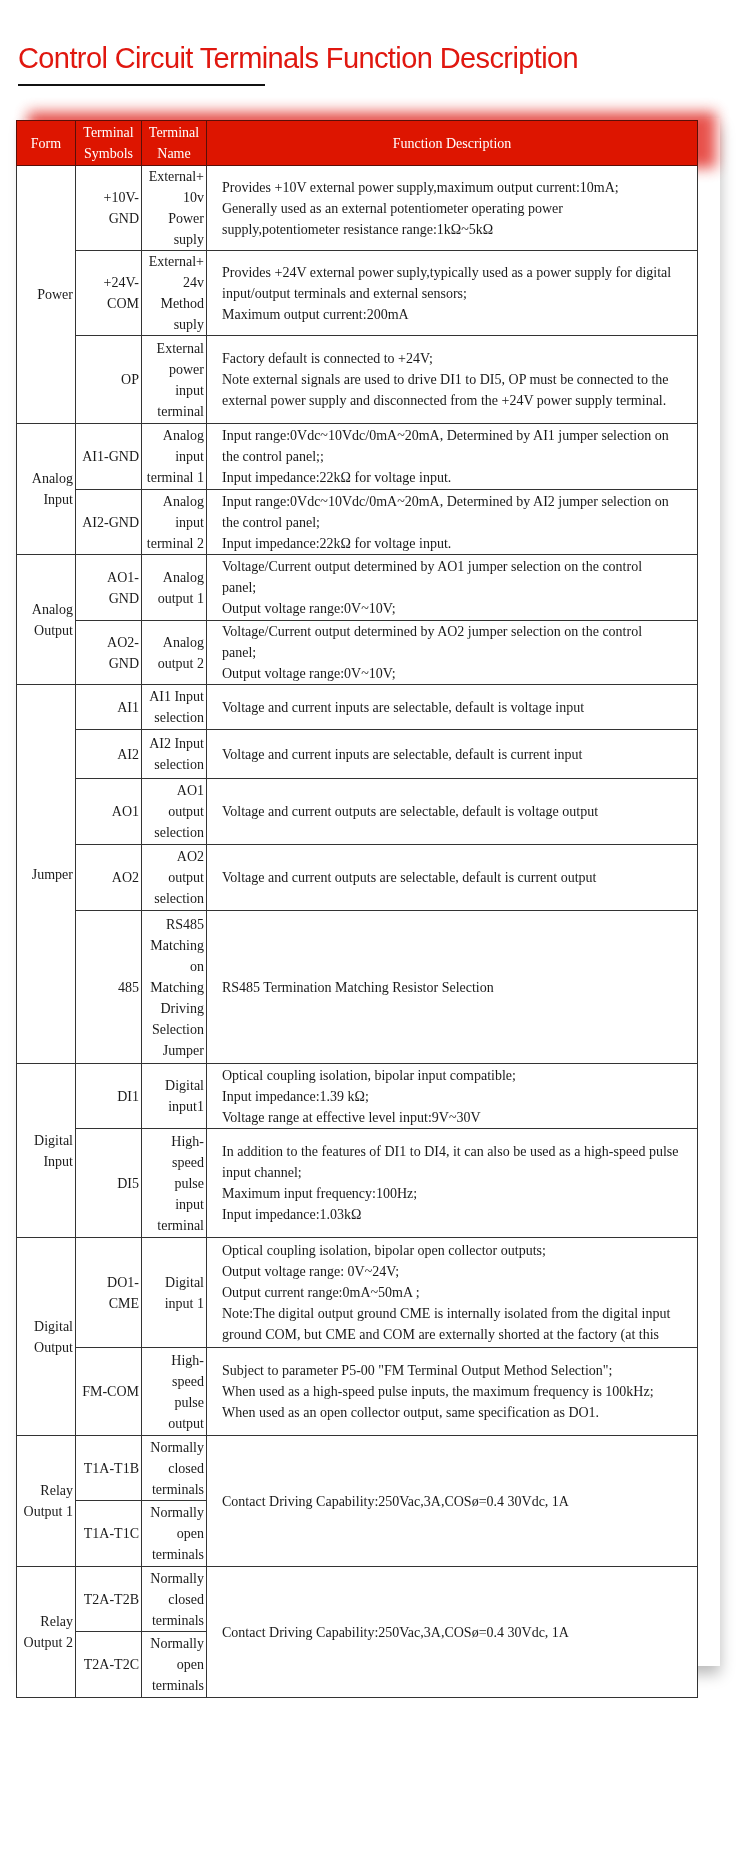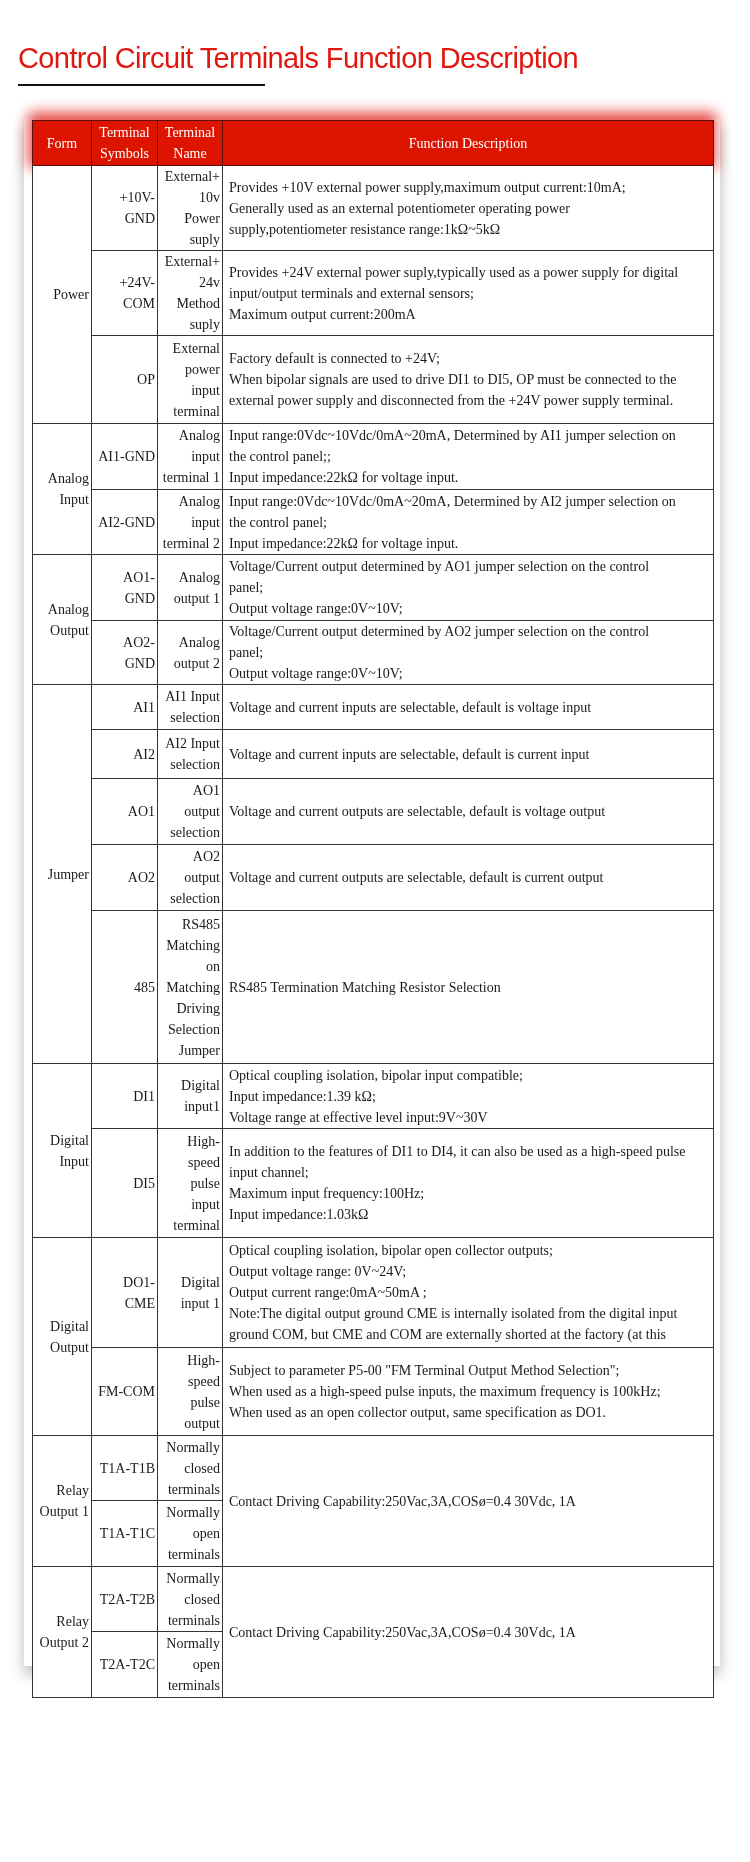--- a/index.html
+++ b/index.html
@@ -1,25 +1,25 @@
 <!DOCTYPE html>
 <html><head>
 <meta charset="utf-8">
 <style>
   html,body{margin:0;padding:0;background:#fff;}
   body{width:750px;height:1862px;position:relative;overflow:hidden;font-family:"Liberation Serif","DejaVu Serif",serif;color:#1a1a1a;}
   .title{position:absolute;left:18px;top:42px;font-family:"Liberation Sans","DejaVu Sans",sans-serif;font-weight:normal;font-size:29px;color:#e0170f;letter-spacing:-0.6px;white-space:nowrap;}
   .title-rule{position:absolute;left:18px;top:84px;width:247px;height:2px;background:#111;}
   .shadow{position:absolute;left:24px;top:118px;width:696px;height:1548px;box-shadow:0 8px 14px rgba(0,0,0,0.28);background:#fff;}
   .hdr-glow{position:absolute;left:28px;top:112px;width:688px;height:56px;background:#e0170f;filter:blur(7px);opacity:0.75;}
-  table{position:absolute;left:32px;top:120px;width:681px;border-collapse:collapse;table-layout:fixed;background:#fff;font-size:14px;line-height:21px;}
+  table{position:absolute;left:16px;top:120px;width:681px;border-collapse:collapse;table-layout:fixed;background:#fff;font-size:14px;line-height:21px;}
   td,th{border:1px solid #333;padding:0 2px;vertical-align:middle;}
   th{background:#dd1500;color:#fff;font-weight:normal;font-size:14px;line-height:21px;height:44px;border-color:#5a0f08;}
   td.c{text-align:right;}
-  td.d{text-align:left;padding-left:6px;padding-right:3px;}
+  td.d{text-align:left;padding-left:15px;padding-right:3px;}
   .ln{display:block;}
   col.c1{width:59px;} col.c2{width:66px;} col.c3{width:65px;} col.c4{width:491px;}
   .clip{overflow:hidden;}
 </style>
 </head>
 <body>
 
 <div class="title">Control Circuit Terminals Function Description</div>
 <div class="title-rule"></div>
 <div class="shadow"></div>
@@ -87,21 +87,21 @@
           <span class="ln">OP</span>
         </td>
         <td class="c">
           <span class="ln">External</span>
           <span class="ln">power</span>
           <span class="ln">input</span>
           <span class="ln">terminal</span>
         </td>
         <td class="d">
           <span class="ln">Factory default is connected to +24V;</span>
-          <span class="ln">When bipolar signals are used to drive DI1 to DI5, OP must be connected to the</span>
+          <span class="ln">Note external signals are used to drive DI1 to DI5, OP must be connected to the</span>
           <span class="ln">external power supply and disconnected from the +24V power supply terminal.</span>
         </td>
       </tr>
       <tr style="height: 66px;">
         <td class="c" rowspan="2">
           <span class="ln">Analog</span>
           <span class="ln">Input</span>
         </td>
         <td class="c">
           <span class="ln">AI1-GND</span>

